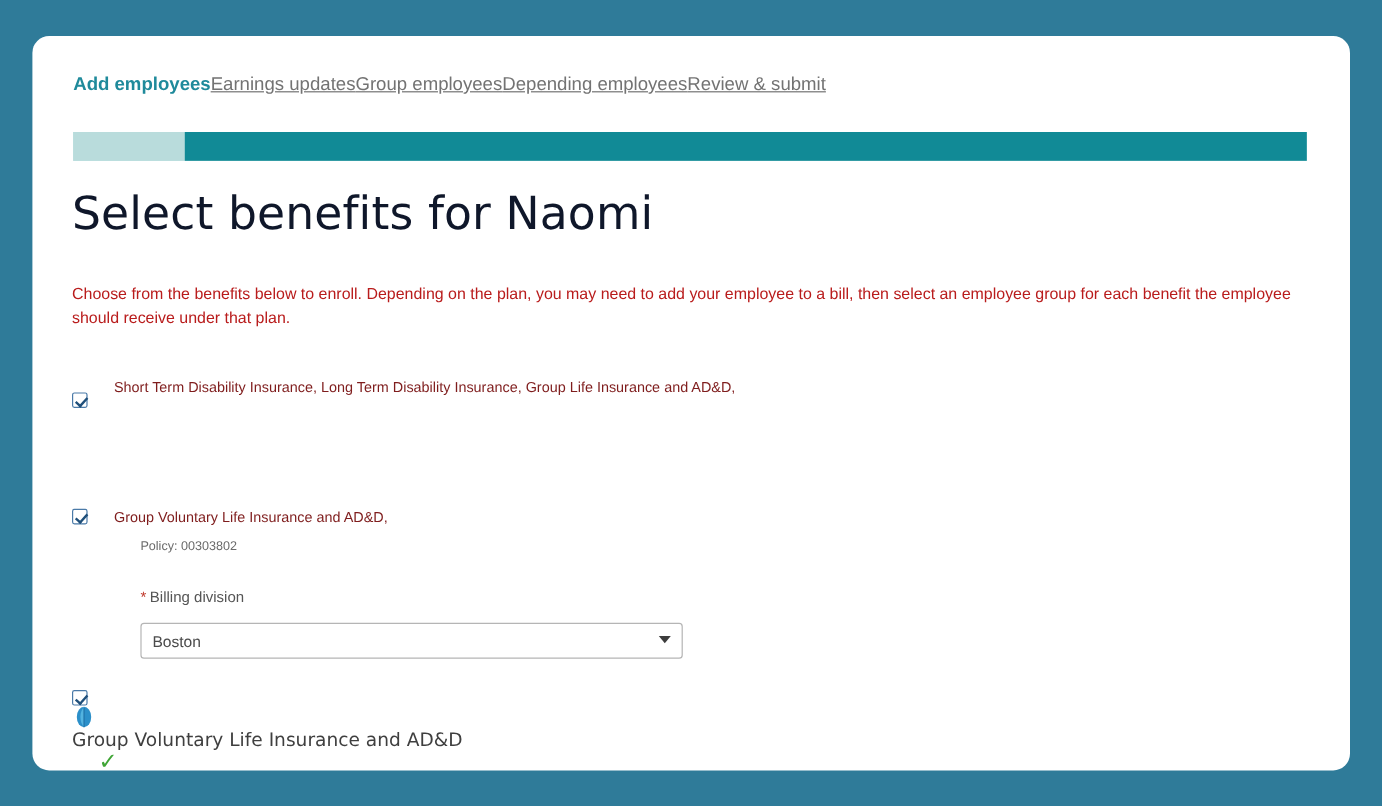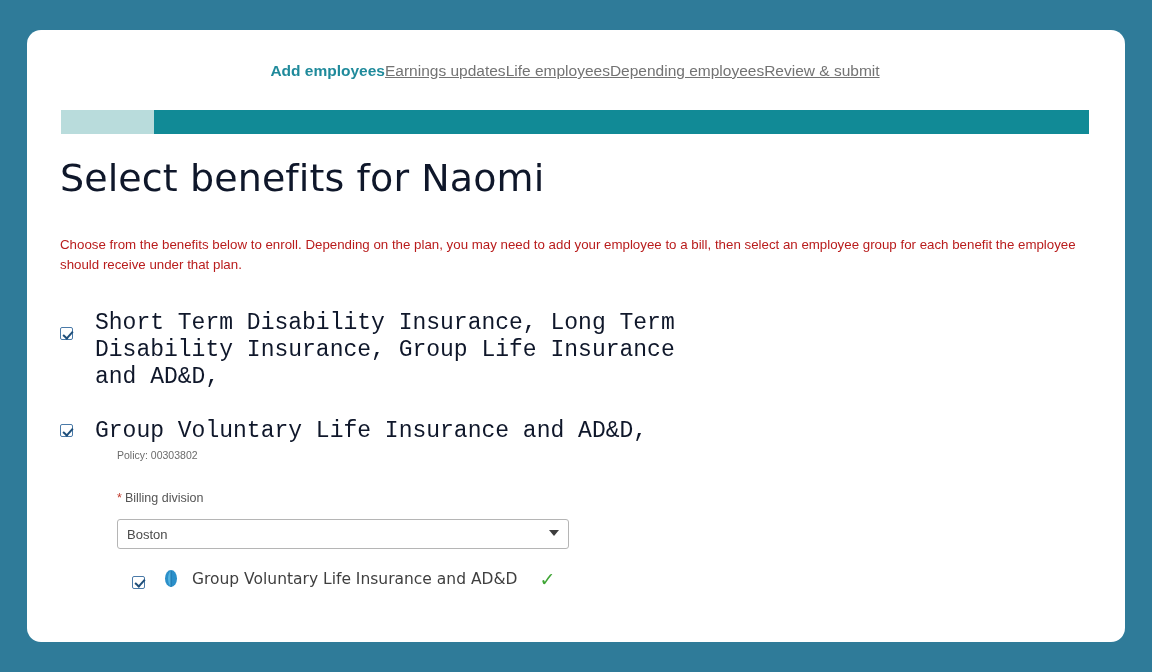--- a/index.html
+++ b/index.html
@@ -29,21 +29,21 @@
     height: 100%;
   }
 
   
   .stepnav {
     position: absolute;
     left: 34px;
     top: 32px;
     width: 1028px;
     display: flex;
-    justify-content: center;
+    justify-content: flex-start;
     align-items: baseline;
   }
   .step {
     font-size: 15.5px;
     color: #2e7d8f;
     white-space: nowrap;
   }
   .step.current {
     font-weight: bold;
     color: #1f8a9b;
@@ -131,25 +131,25 @@
     position: absolute;
     left: 3.5px;
     top: 0.5px;
     width: 4px;
     height: 8px;
     border: solid #1f4f7a;
     border-width: 0 2px 2px 0;
     transform: rotate(42deg);
   }
   .benefit-title {
-    font-size: 23px;
+    font-size: 12px;
     line-height: 27px;
-    color: #0f172a;
+    color: #7f1d1d;
     font-weight: 500;
-    font-family: Liberation Mono, monospace;
+    font-family: Liberation Sans, sans-serif;
   }
   .benefit-1 .cbox { margin-top: 17px; margin-right: 22px; }
   .benefit-2 .cbox { margin-top: 6px; margin-right: 22px; }
 
   .policy {
     margin-left: 57px;
     margin-top: 4px;
     font-size: 10.5px;
     color: #6b6b6b;
   }
@@ -194,24 +194,24 @@
     border-top: 6px solid #3d3d3d;
     pointer-events: none;
   }
   .hint {
     margin-left: 57px;
     margin-top: 9px;
     font-size: 12.8px;
     color: #4a4a4a;
   }
   .grouprow {
-    margin-left: 72px;
     margin-top: 20px;
     display: flex;
-    align-items: center;
+    align-items: flex-start;
+    flex-direction: column;
   }
   .grouprow .cbox { margin-right: 16px; }
   .leaf-icon {
     width: 20px;
     height: 20px;
     margin-right: 11px;
     flex: 0 0 auto;
   }
   .group-label {
     font-size: 15.5px;
@@ -227,21 +227,21 @@
 </style>
 </head>
 <body>
 
 <div class="page-card">
   <div class="inner">
 
     <div class="stepnav">
       <div class="step current">Add employees</div>
       <div class="step link">Earnings updates</div>
-      <div class="step link">Life employees</div>
+      <div class="step link">Group employees</div>
       <div class="step link">Depending employees</div>
       <div class="step link">Review &amp; submit</div>
     </div>
 
     <div class="progress-wrap">
       <div class="progress-done" style="width: 9%;"></div>
       <div class="progress-rest"></div>
     </div>
 
     <div class="heading">Select benefits for Naomi</div>

